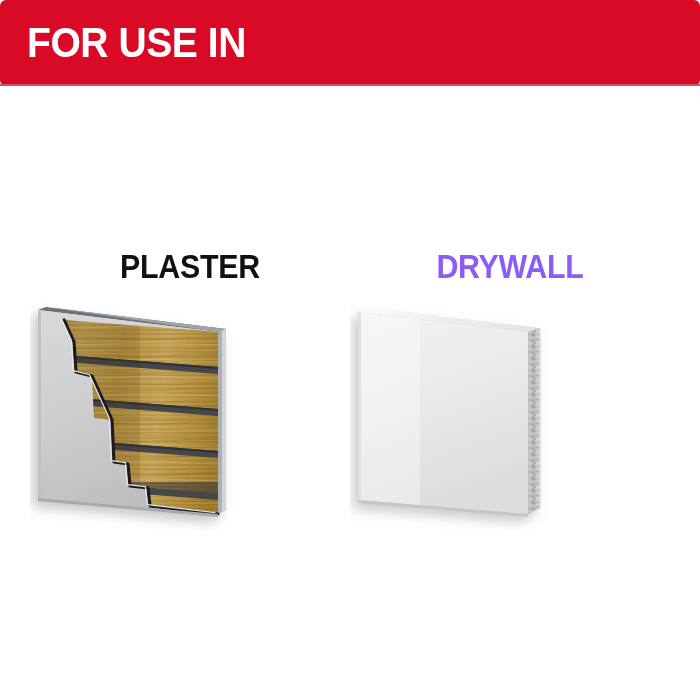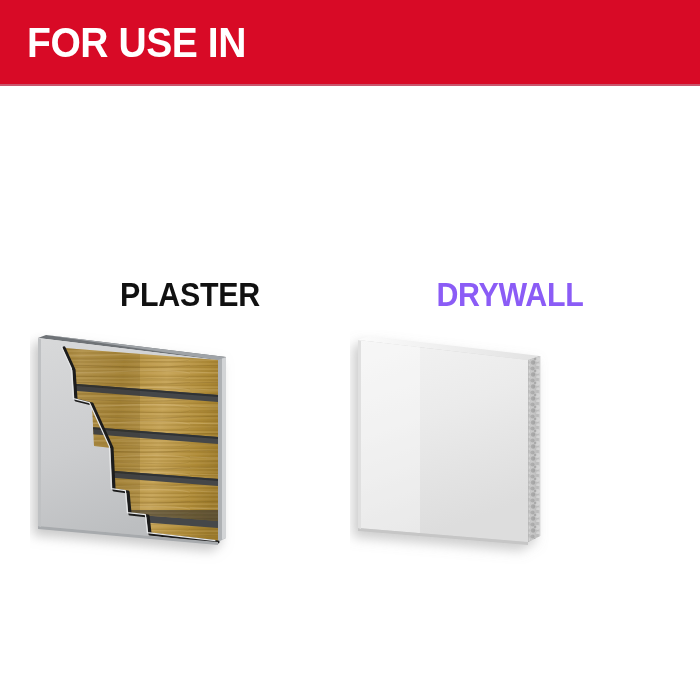--- a/index.html
+++ b/index.html
@@ -53,21 +53,20 @@
     transform: scaleX(0.93);
     transform-origin: left top;
   }
 
   
   .panel-col {
     position: absolute;
     top: 250px;
     width: 320px;
     height: 300px;
-    margin-top: 28px;
   }
   .panel-col.left  { left: 30px; }
   .panel-col.right { left: 350px; }
 
   .panel-label {
     position: absolute;
     top: 0;
     width: 320px;
     text-align: center;
     font-family: "Liberation Sans Narrow", "Liberation Sans", sans-serif;
@@ -94,21 +93,21 @@
     display: block;
     width: 320px;
     height: 240px;
   }
 </style>
 </head>
 <body>
 
 <div id="page" style="background: rgb(255, 255, 255);">
 
-  <div class="banner" style="background: rgb(216, 10, 38);">
+  <div class="banner" style="background: rgb(216, 10, 38); border-radius: 6px;">
     <div class="banner-title" style="color: rgb(255, 255, 255);">FOR USE IN</div>
   </div>
   <div class="banner-underline" style="background: rgb(201, 86, 109);"></div>
 
   <div class="panel-col left">
 
     <div class="panel-label" style="color: rgb(17, 17, 17);"><span>PLASTER</span></div>
 
     <div class="panel-art">
       <svg viewBox="0 0 320 240" xmlns="http://www.w3.org/2000/svg">

